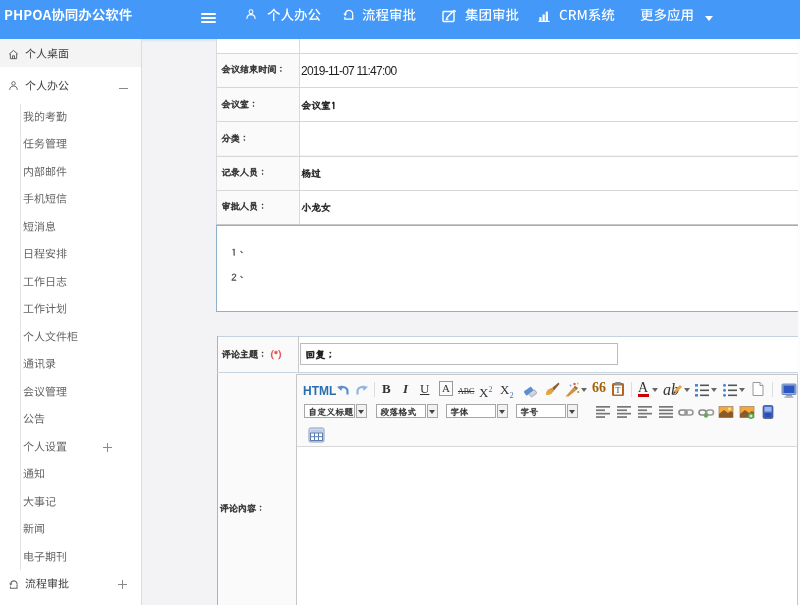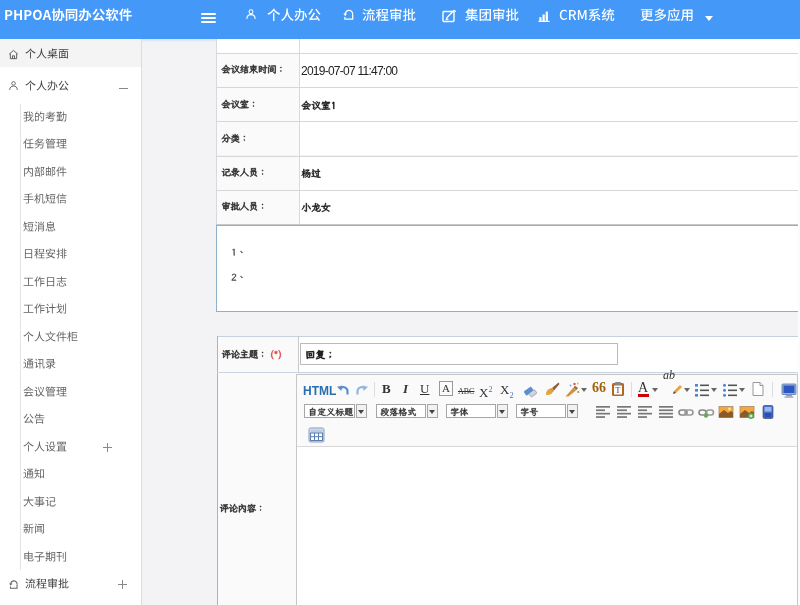--- a/index.html
+++ b/index.html
@@ -476,21 +476,21 @@
   </svg>
 <svg class="t " style="left:220.5px;top:201.2px" width="47.3" height="11.5">
     <g fill="#222" stroke="#222" stroke-width="58" transform="translate(0.3,8.63) scale(0.009500,-0.009500)">
       <use href="#q99" x="0"></use>
       <use href="#q100" x="963"></use>
       <use href="#q97" x="1926"></use>
       <use href="#q98" x="2889"></use>
       <use href="#q91" x="3853"></use>
     </g>
   </svg>
-<div class="dt" style="left:301px;top:64px">2019-07-07 11:47:00</div>
+<div class="dt" style="left:301px;top:64px">2019-11-07 11:47:00</div>
 <svg class="t " style="left:300.5px;top:99.8px" width="36.9" height="11.9">
     <g fill="#111" stroke="#111" stroke-width="61" transform="translate(0.3,8.92) scale(0.009800,-0.009800)">
       <use href="#q85" x="0"></use>
       <use href="#q86" x="1000"></use>
       <use href="#q92" x="2000"></use>
       <use href="#q101" x="3000"></use>
     </g>
   </svg>
 <svg class="t " style="left:300.5px;top:168.2px" width="21.2" height="11.9">
     <g fill="#111" stroke="#111" stroke-width="61" transform="translate(0.3,8.92) scale(0.009800,-0.009800)">
@@ -604,21 +604,21 @@
     <rect x="5" y="1" width="6" height="3" rx="1" fill="#888"></rect>
     <rect x="4" y="4.5" width="8" height="9" fill="#fff"></rect>
     <text x="8" y="12" font-size="8" text-anchor="middle" fill="#333" font-family="Liberation Serif">T</text>
   </svg>
 <div class="a" style="left:631.0px;top:382.0px;width:1.0px;height:15.0px;background:#ddd"></div>
 <div class="bi" style="left:638px;top:380px;font-size:14px;font-family:'Liberation Serif',serif">A</div>
 <div class="a" style="left:638.0px;top:394.0px;width:11.0px;height:2.5px;background:#cc0000"></div>
 <svg class="t" style="left:652px;top:388px" width="7" height="5">
     <path d="M0 0 L6 0 L3 4 Z" fill="#666"></path>
   </svg>
-<div class="bi" style="left:663px;top:368px;font-size:12px;font-style:italic">ab</div>
+<div class="bi" style="left:663px;top:382px;font-size:16px;font-style:italic">ab</div>
 <svg class="t" style="left:668.0px;top:381.0px" width="16" height="16" viewBox="0 0 16 16">
     <path d="M6 10 L12 4 l2 2 L8 12 Z" fill="#e8a33d"></path>
     <path d="M6 10 l-1 3 3-1 Z" fill="#444"></path>
   </svg>
 <svg class="t" style="left:684px;top:388px" width="7" height="5">
     <path d="M0 0 L6 0 L3 4 Z" fill="#666"></path>
   </svg>
 <svg class="t" style="left:694.0px;top:382.0px" width="16" height="16" viewBox="0 0 16 16">
     <g fill="#4a84d4">
       <rect x="1" y="2" width="3" height="2.6"></rect>

